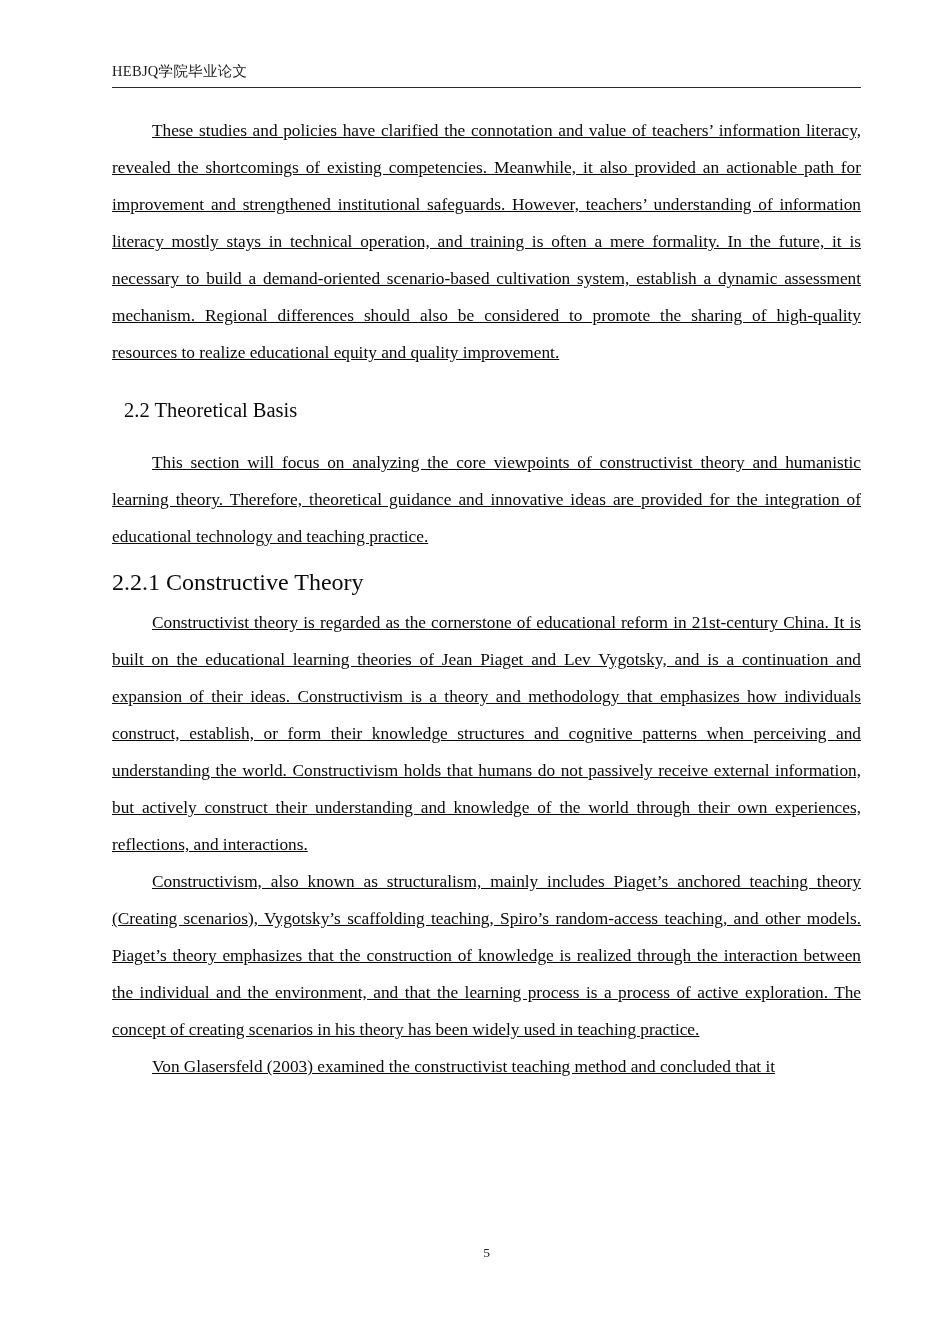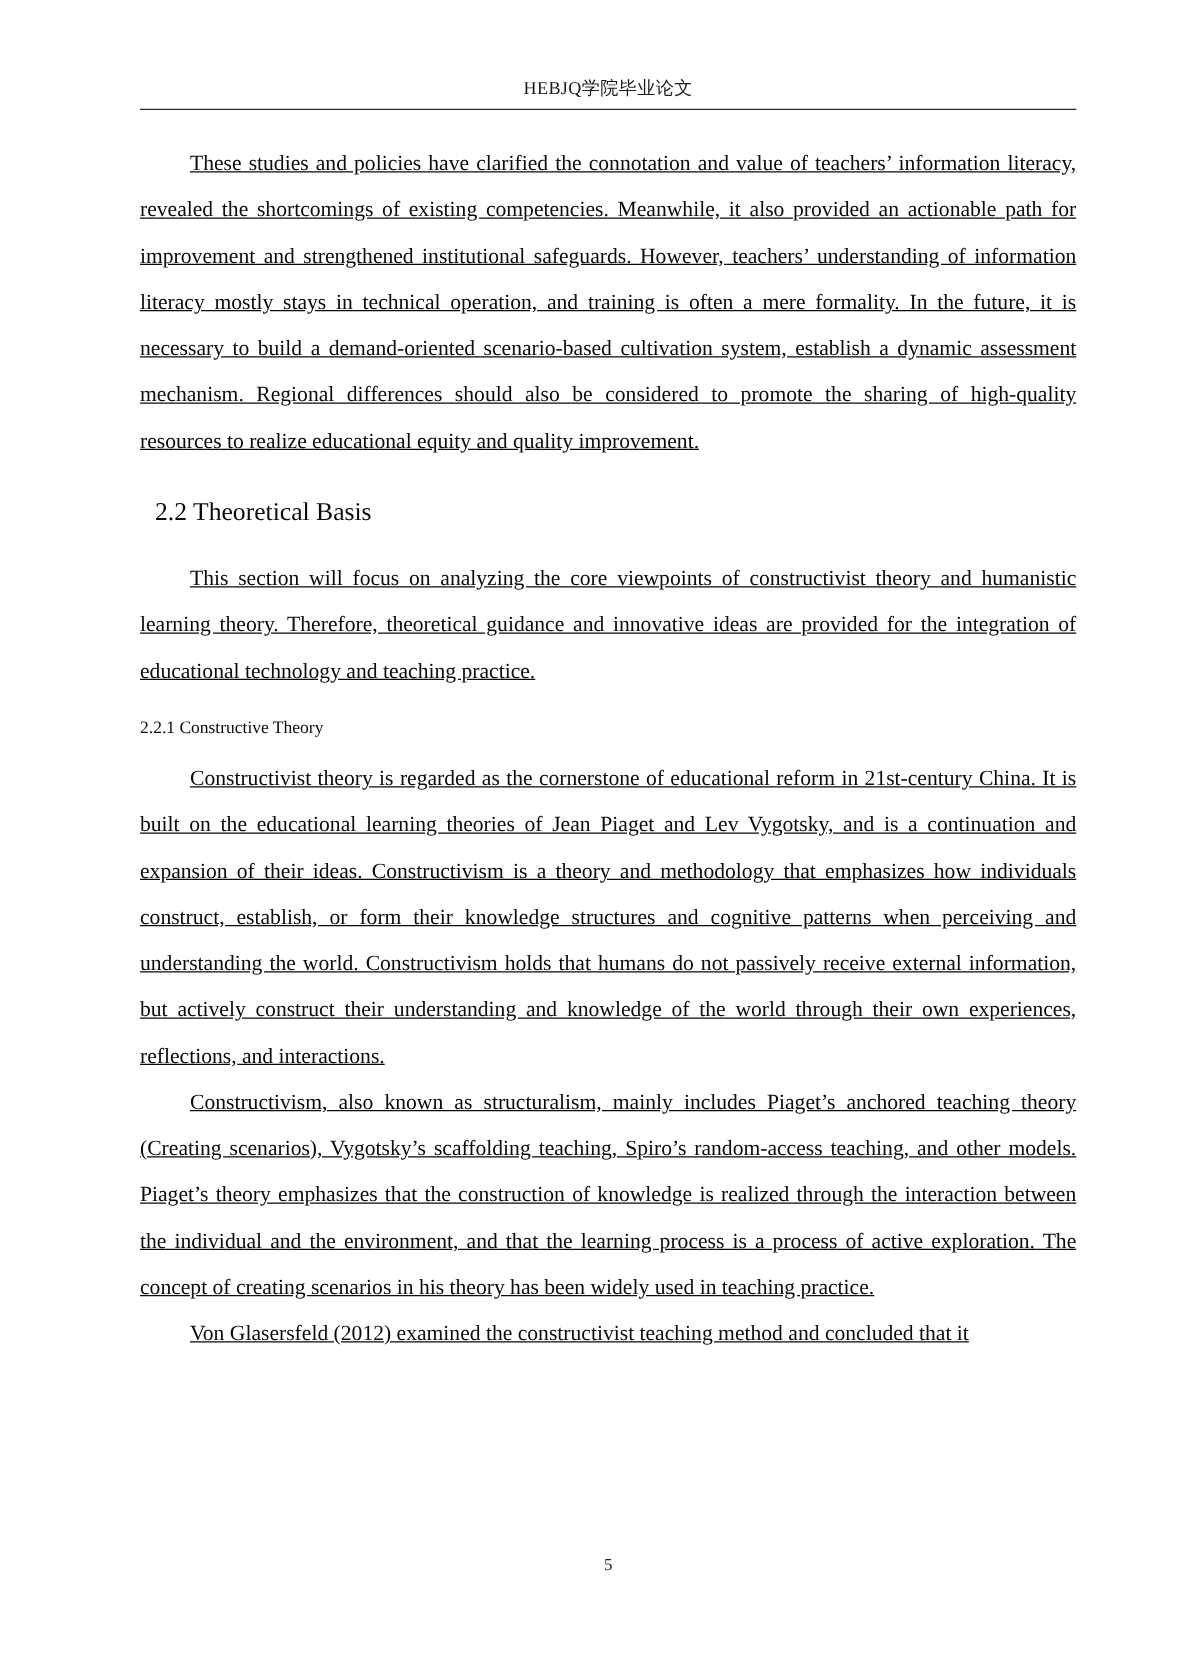--- a/index.html
+++ b/index.html
@@ -19,21 +19,21 @@
     font-family: "Liberation Serif", "DejaVu Serif", serif;
     color: #000000;
   }
 
   
   .page-header {
     position: absolute;
     left: 112px;
     top: 62px;
     width: 749px;
-    text-align: center;
+    text-align: left;
   }
 
   .page-header .header-title {
     display: inline-block;
     font-family: "Liberation Serif", "DejaVu Serif", serif;
     font-size: 14.5px;
     letter-spacing: 0.3px;
     color: #1b1b1b;
     line-height: 1.2;
   }
@@ -76,21 +76,21 @@
     font-weight: normal;
     line-height: 37px;
     text-indent: 0;
     color: #0a0a0a;
   }
 
   h3.heading-3 {
     margin: 0;
     padding-top: 9px;
     padding-bottom: 3px;
-    font-size: 14px;
+    font-size: 24px;
     font-weight: normal;
     line-height: 37px;
     text-indent: 0;
     color: #0a0a0a;
   }
 
   
   .page-footer {
     position: absolute;
     left: 112px;
@@ -123,20 +123,20 @@
 
     <p class="para">This section will focus on analyzing the core viewpoints of constructivist theory and humanistic learning theory. Therefore, theoretical guidance and innovative ideas are provided for the integration of educational technology and teaching practice.</p>
 
     <h3 class="heading-3">2.2.1 Constructive Theory</h3>
 
     <p class="para">Constructivist theory is regarded as the cornerstone of educational reform in 21st-century China. It is built on the educational learning theories of Jean Piaget and Lev Vygotsky, and is a continuation and expansion of their ideas. Constructivism is a theory and methodology that emphasizes how individuals construct, establish, or form their knowledge structures and cognitive patterns when perceiving and understanding the world. Constructivism holds that humans do not passively receive external information, but actively construct their understanding and knowledge of the world through their own experiences, reflections, and interactions.</p>
 
     <p class="para">Constructivism, also known as structuralism, mainly includes Piaget’s anchored teaching theory (Creating scenarios), Vygotsky’s scaffolding teaching, Spiro’s random-access teaching, and other models. Piaget’s theory emphasizes that the construction of knowledge is realized through the interaction between the individual and the environment, and that the learning process is a process of active exploration. The concept of creating scenarios in his theory has been widely used in teaching practice.</p>
 
 
-    <p class="para">Von Glasersfeld (2012) examined the constructivist teaching method and concluded that it</p>
+    <p class="para">Von Glasersfeld (2003) examined the constructivist teaching method and concluded that it</p>
   </div>
 
   <div class="page-footer">
     <span class="page-number">5</span>
   </div>
 
 </div>
 
 </body></html>

